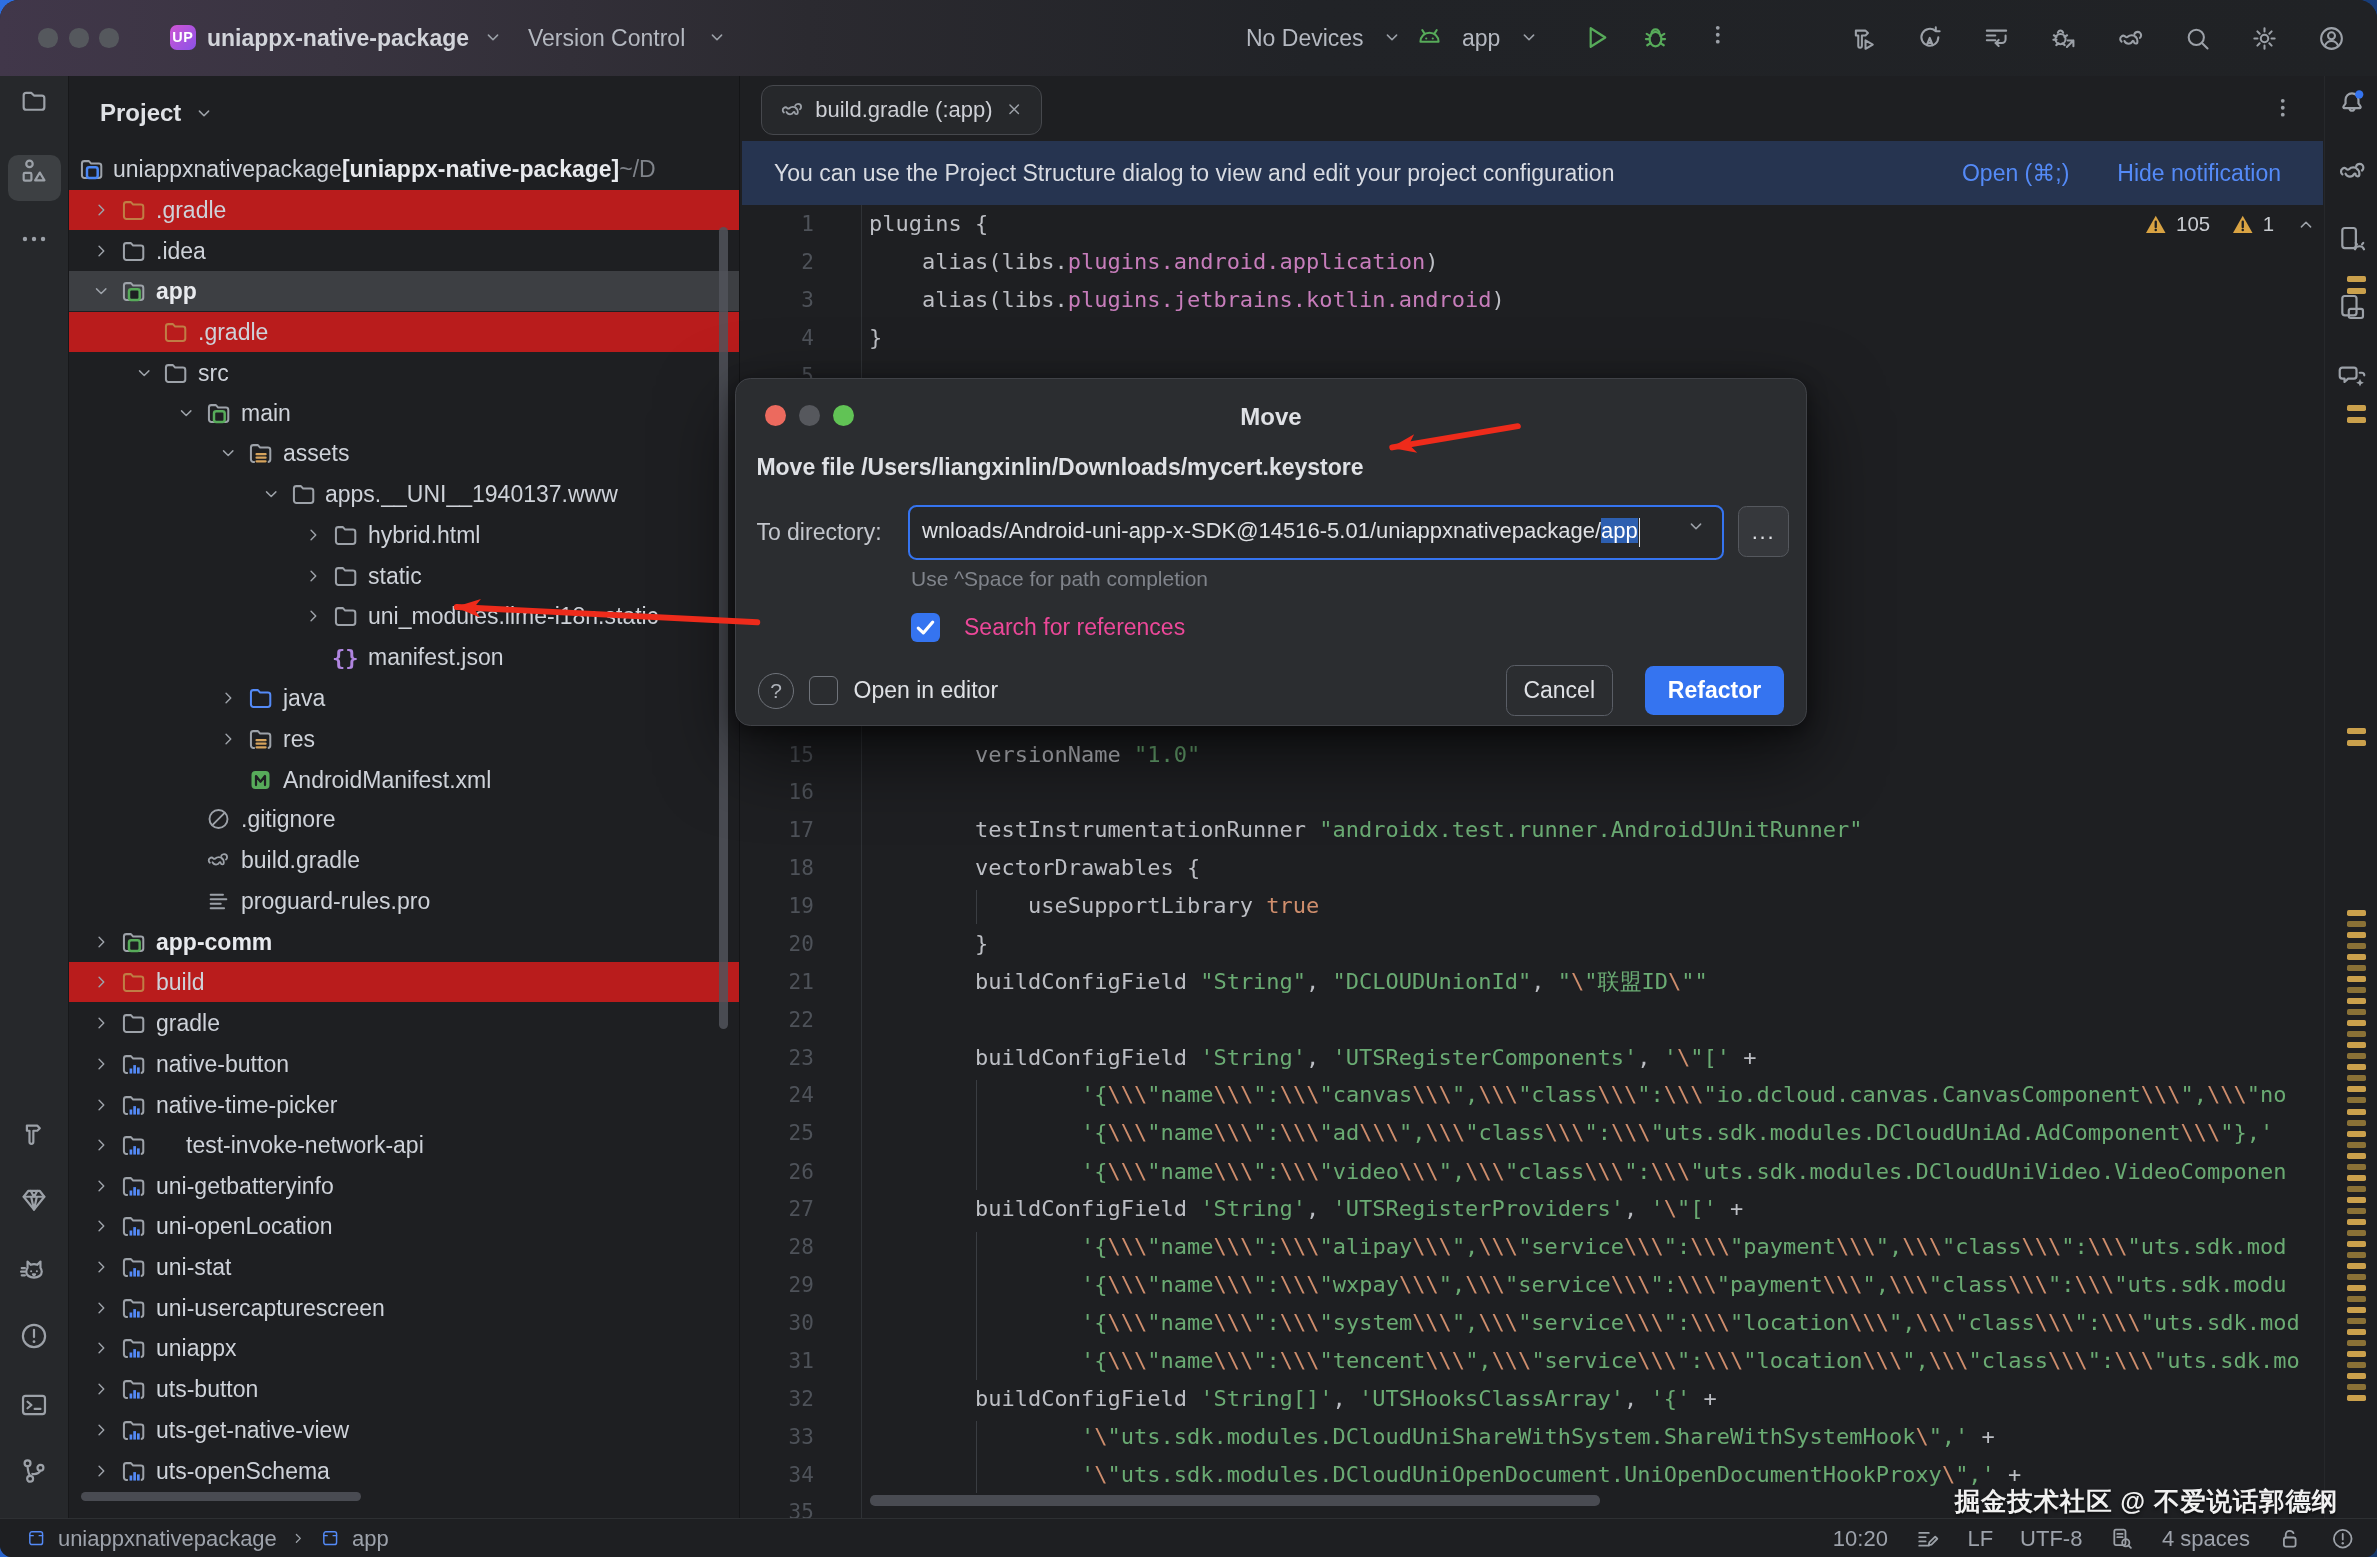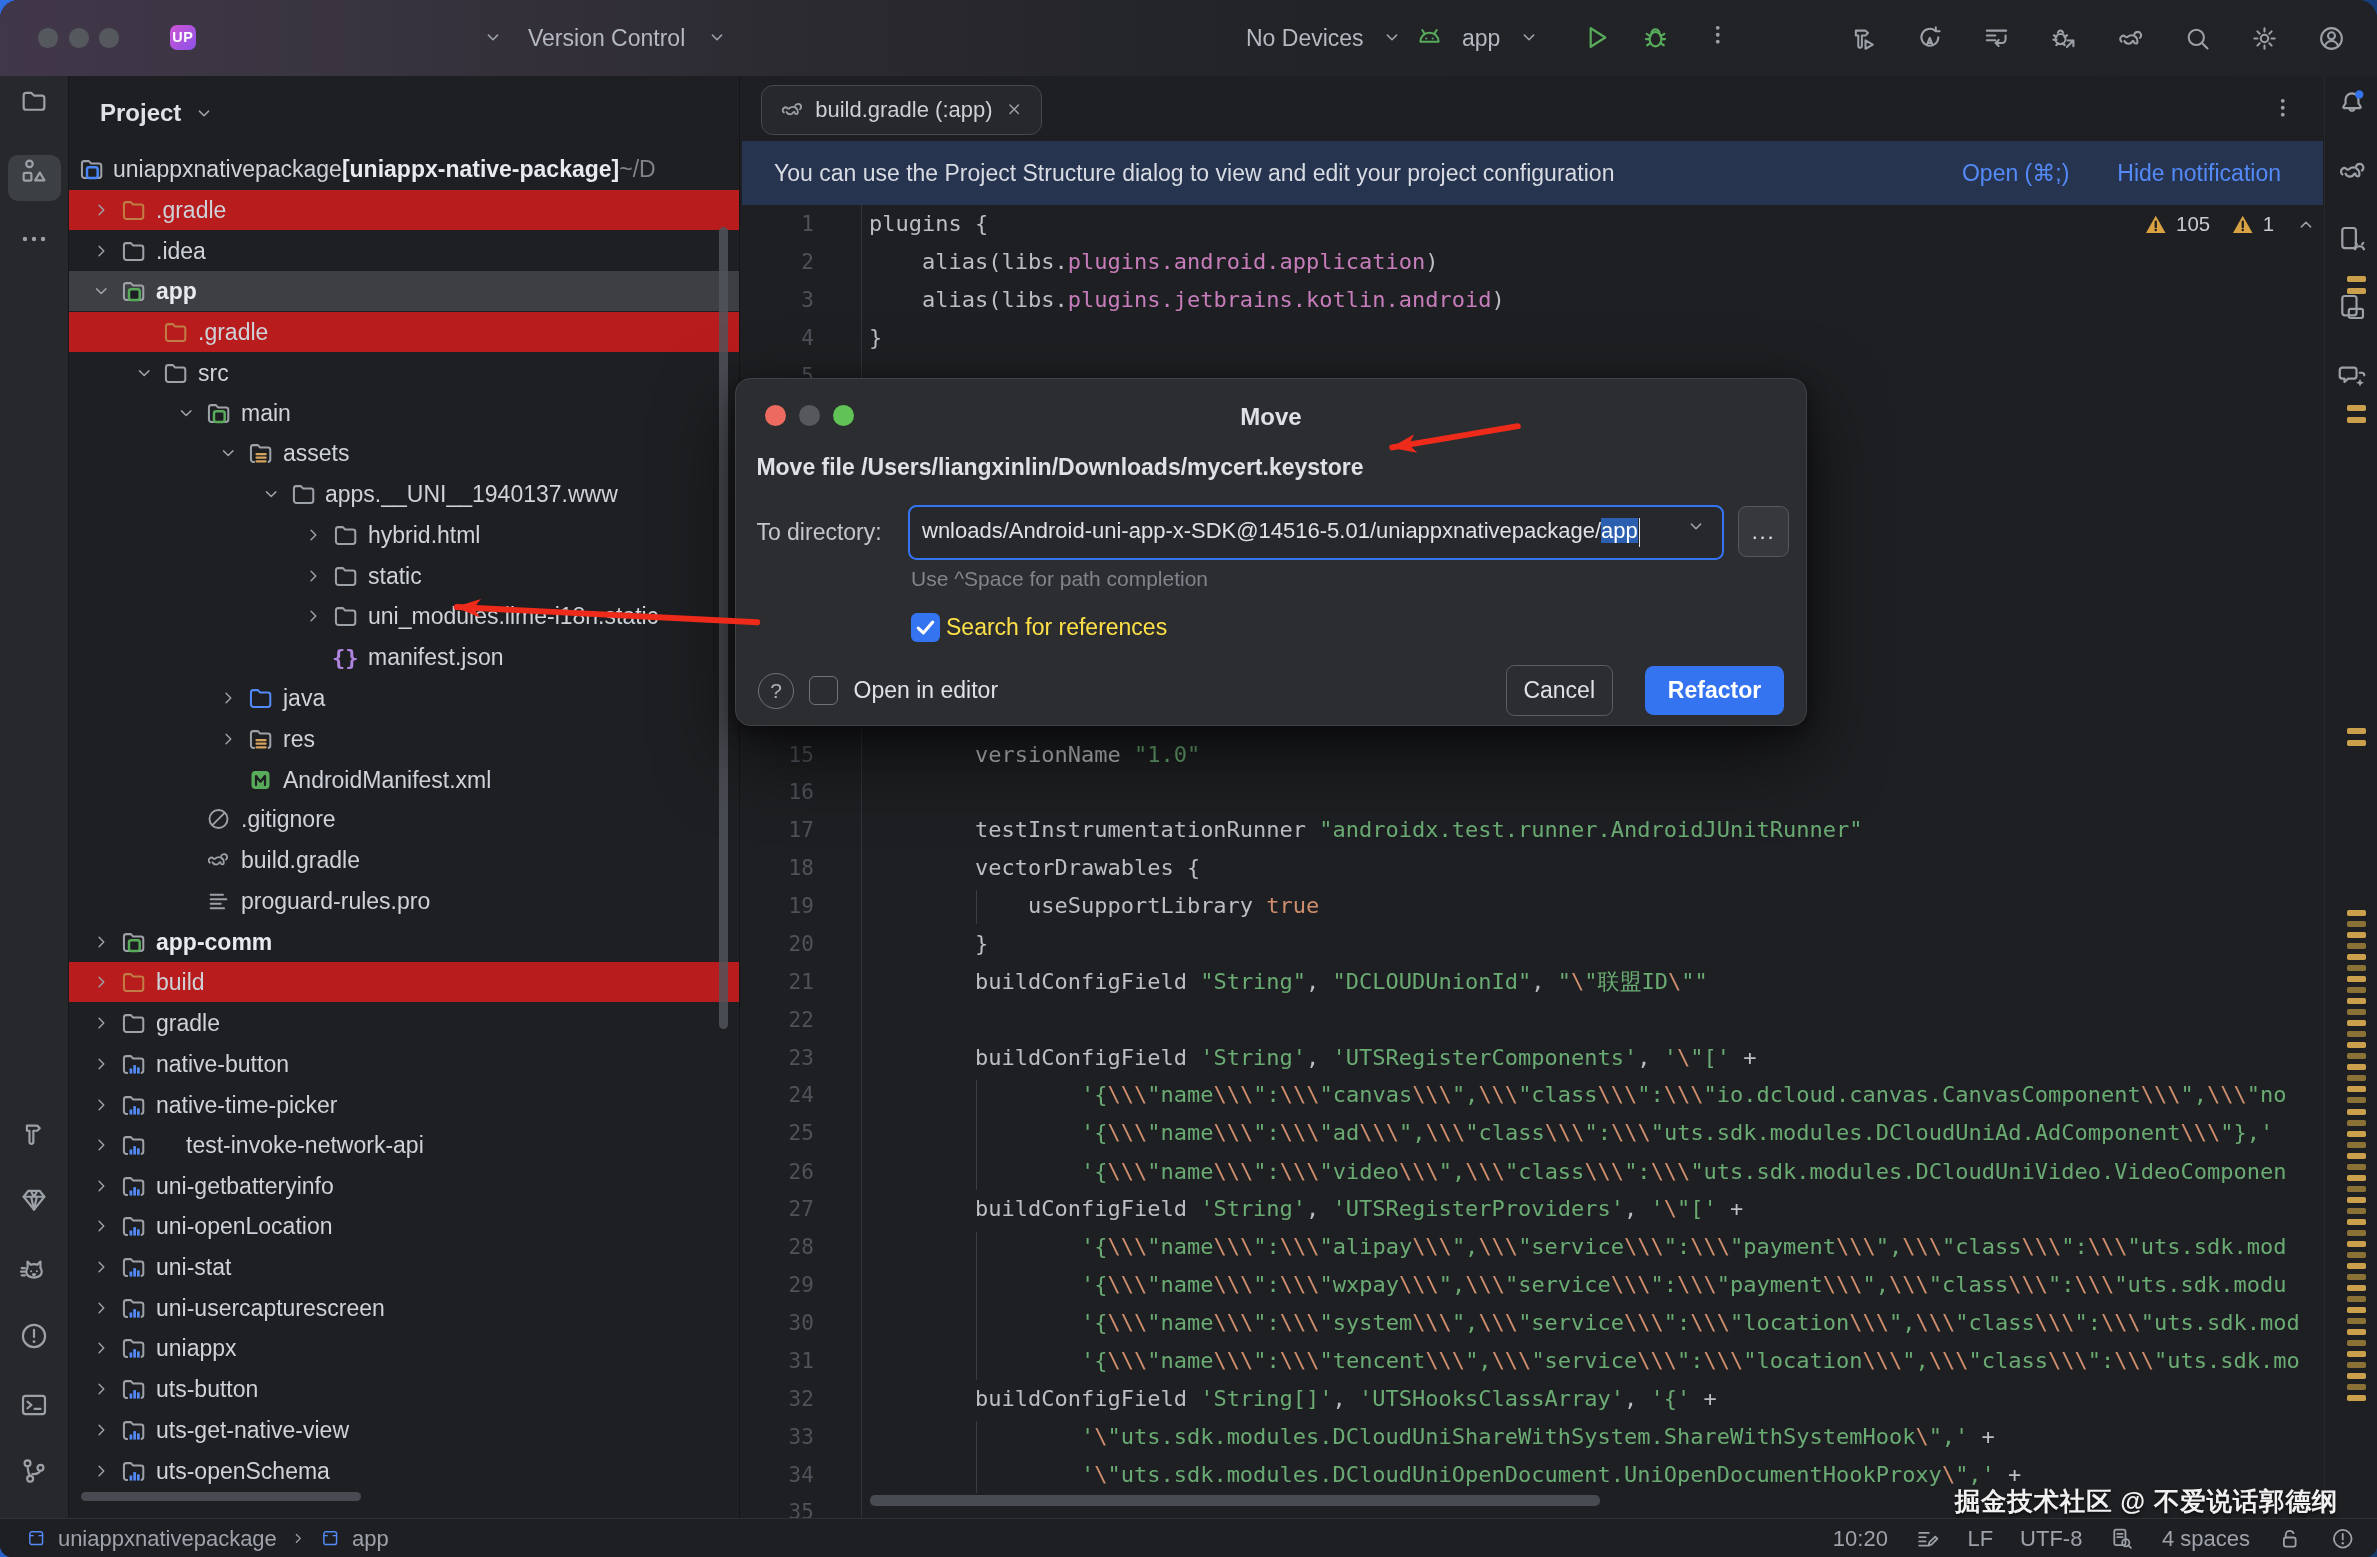--- a/index.html
+++ b/index.html
@@ -61,40 +61,43 @@
   #dinput{position:absolute;left:172px;top:126px;width:812px;height:51px;border:2.5px solid #3574f0;border-radius:8.5px;background:#26282b;display:flex;align-items:center;color:#dfe1e5;font-size:22px;white-space:nowrap;overflow:hidden}
   #dinput .val{margin-left:12px}
   #dinput .selword{background:#2d5fb0;color:#fff}
   #dinput .caret{display:inline-block;width:1.7px;height:29px;background:#e8e8e8;vertical-align:middle;margin-left:0.8px}
   #dchev{position:absolute;left:949px;top:136px}
   #dbrowse{position:absolute;left:1002px;top:127px;width:49px;height:49px;border:0.8px solid #55585e;border-radius:8.5px;background:#36383c;color:#dfe1e5;font-size:22px;display:flex;align-items:center;justify-content:center;letter-spacing:1.7px}
   #dhint{position:absolute;left:175px;top:188px;color:#80848b;font-size:21px}
   .dcheck{width:29px;height:29px;border-radius:6px;box-sizing:border-box}
   .dcheck.on{background:#3574f0}
   .dcheck.off{border:1.7px solid #6f737a;background:transparent}
-  #drow1{position:absolute;left:175px;top:234px;display:flex;align-items:center;gap:6px;color:#fde047;font-size:23px}
+  #drow1{position:absolute;left:175px;top:234px;display:flex;align-items:center;gap:24px;color:#ec4899;font-size:23px}
   #drow2{position:absolute;left:22px;top:287px;width:1026px;height:49px;display:flex;align-items:center;gap:15.3px;color:#dfe1e5;font-size:23px}
   #dhelp{width:34px;height:34px;border:1.7px solid #6f737a;border-radius:50%;color:#aeb2b9;font-size:21px;display:flex;align-items:center;justify-content:center}
   .dbtn{height:49px;border-radius:8.5px;display:flex;align-items:center;justify-content:center;font-size:23px}
   #dcancel{width:105px;border:0.8px solid #5a5e66;color:#dfe1e5;margin-left:auto}
   #drefactor{width:139px;background:#3574f0;color:#fff;font-weight:600;margin-left:17px}
   
   #annot{position:absolute;left:0;top:0;z-index:80;pointer-events:none}
   #watermark{position:absolute;right:39px;top:1484px;z-index:85;color:#f0f0f0;font-size:25.5px;font-weight:700;text-shadow:0 1.7px 3.4px rgba(0,0,0,.65);letter-spacing:0.8px}
 </style>
 </head>
 <body>
 
 <div id="win">
 
   <div id="titlebar">
     <div class="light" style="left:38px;background:#55585d"></div>
     <div class="light" style="left:69px;background:#55585d"></div>
     <div class="light" style="left:99px;background:#55585d"></div>
     <div id="badge">UP</div>
+    <div class="tb-text" style="left:207px">
+        <span>uniappx-native-package</span>
+      </div>
     <span class="ic abs" style="left:482px;top:26px">
         <svg width="22" height="22" viewBox="0 0 24 24">
           <polyline points="7 10 12 15 17 10"></polyline>
         </svg>
       </span>
     <div class="tb-text dim" style="left:528px">
         <span>Version Control</span>
       </div>
     <span class="ic abs" style="left:706px;top:26px">
         <svg width="22" height="22" viewBox="0 0 24 24">

